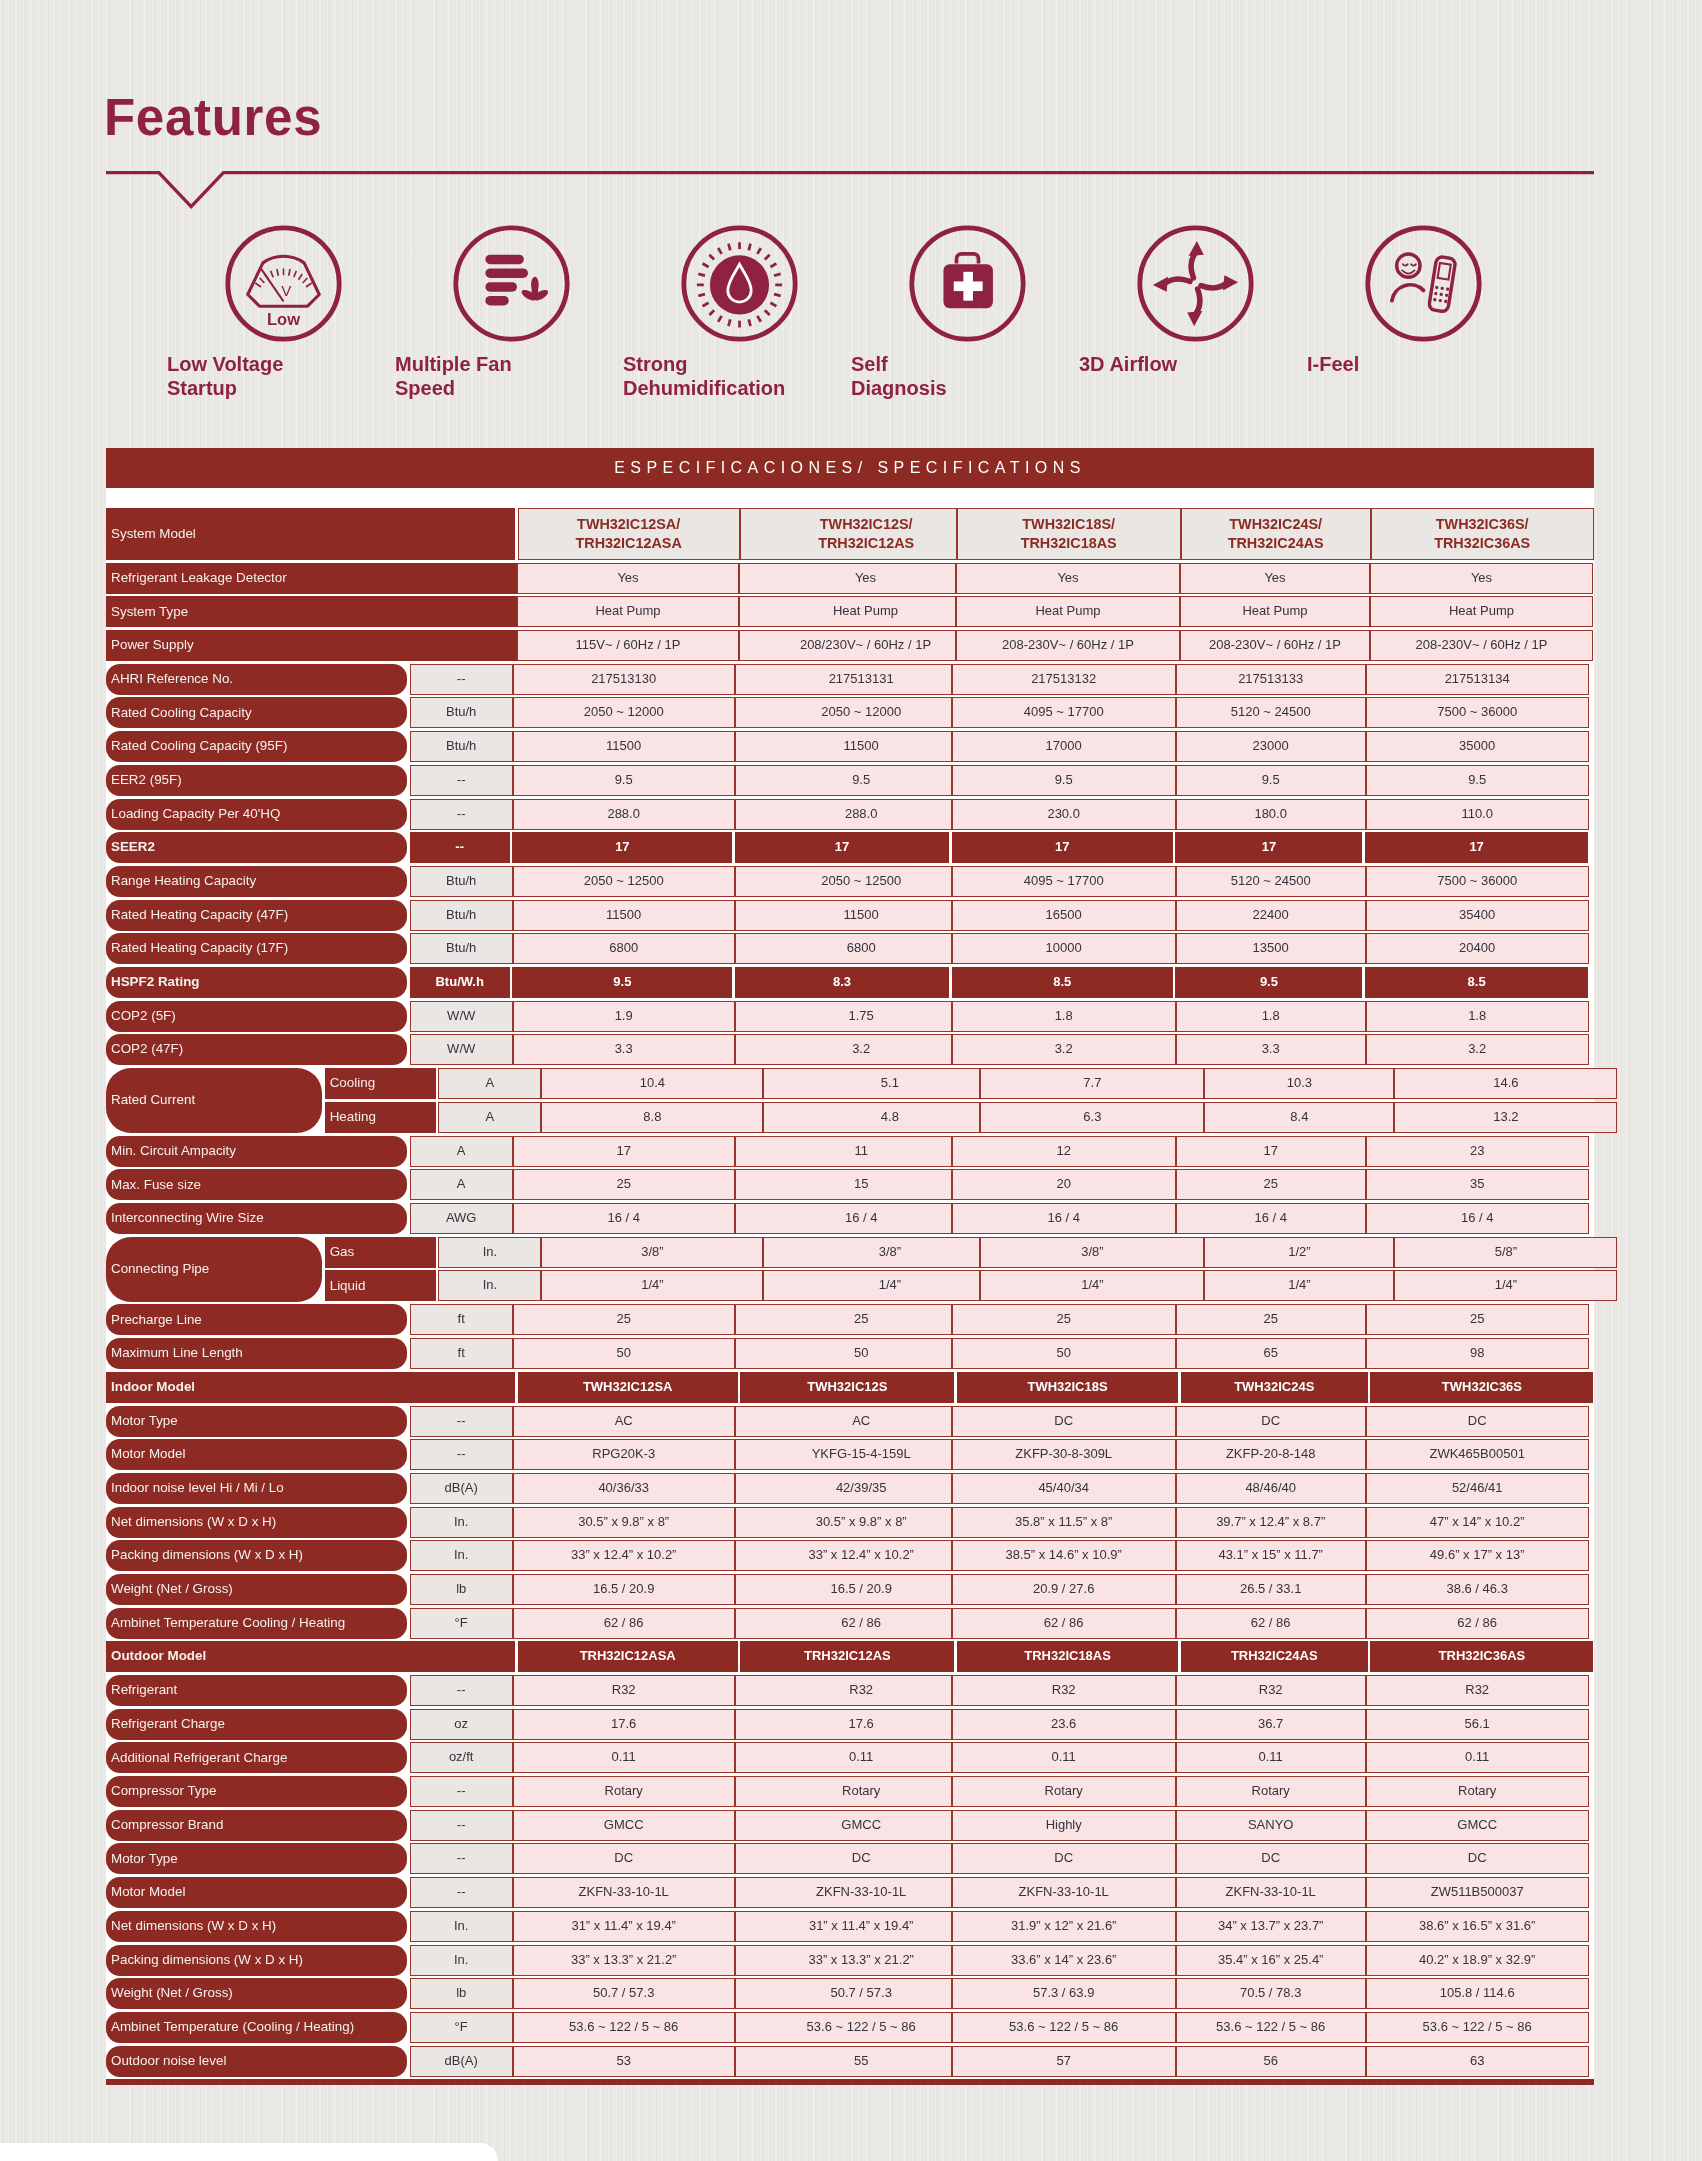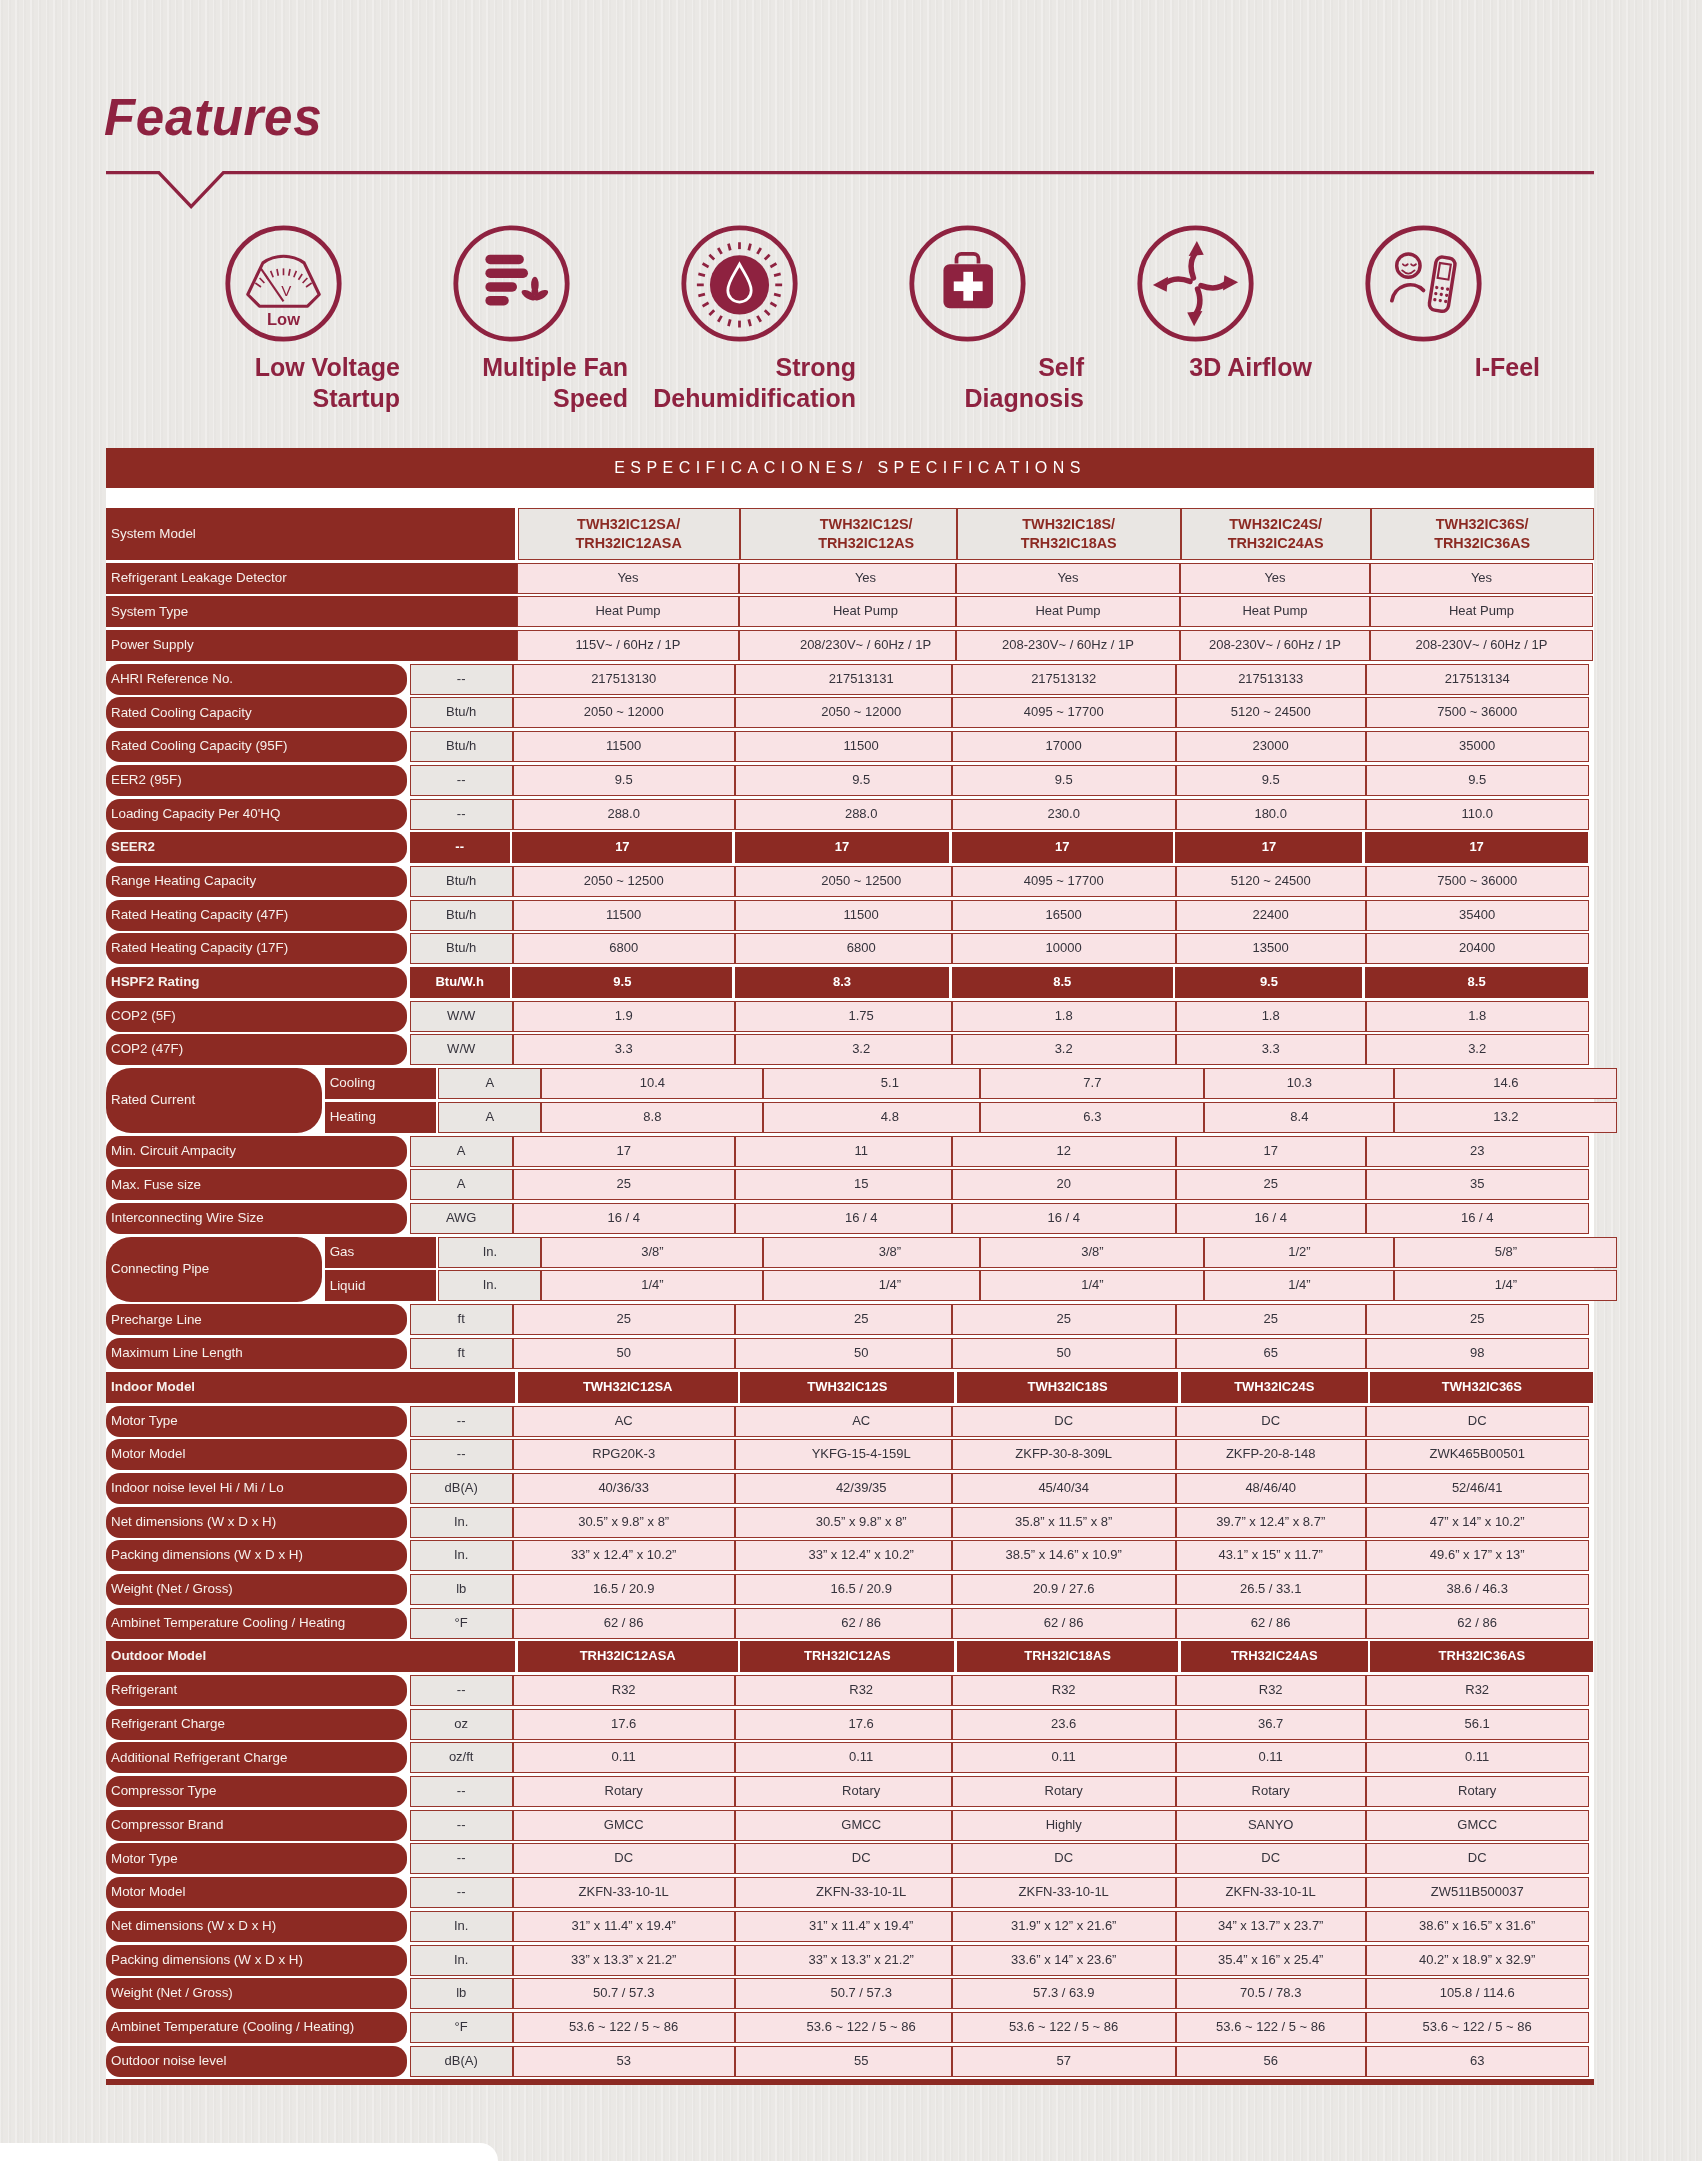--- a/index.html
+++ b/index.html
@@ -15,34 +15,34 @@
   body{
     width:1702px;height:2161px;position:relative;overflow:hidden;
     font-family:"Liberation Sans", sans-serif;
     background:
       repeating-linear-gradient(90deg, rgba(255,255,255,.28) 0 1.4px, rgba(0,0,0,0.012) 1.4px 3.4px, transparent 3.4px 7.6px),
       var(--page);
   }
   
   .page-title{
     position:absolute;left:104px;top:88px;margin:0;
-    font-size:51px;font-weight:600;letter-spacing:0.7px;color:var(--crimson);font-style:italic;
+    font-size:51px;font-weight:600;letter-spacing:0.7px;color:var(--crimson);
   }
   .divider-svg{position:absolute;left:106px;top:170px;}
   
   .features{
     position:absolute;left:106px;top:223px;width:1488px;height:192px;
     display:flex;justify-content:space-between;padding:0 110px 0 117px;
   }
   .feature{position:relative;width:121px;height:121px;}
   .feature svg{display:block;}
   .feature-label{
     position:absolute;top:129px;left:50%;transform:translateX(-50%);
-    width:233px;text-align:right;white-space:pre-line;
-    color:var(--crimson);font-size:25px;font-weight:700;line-height:1.22;
+    width:233px;text-align:left;white-space:pre-line;
+    color:var(--crimson);font-size:20px;font-weight:700;line-height:1.22;
   }
   
   .spec-table{
     position:absolute;left:106px;top:448px;width:1488px;
     background:#ffffff;
   }
   .t-title{
     height:40px;margin-bottom:20px;background:var(--brick);
     display:flex;align-items:center;justify-content:center;
     color:#fff;font-size:16px;letter-spacing:.34em;font-weight:400;

